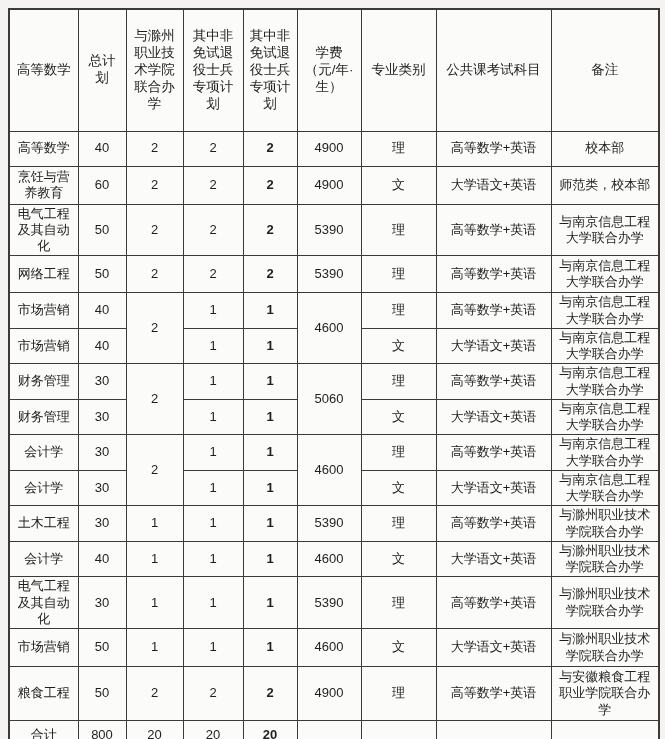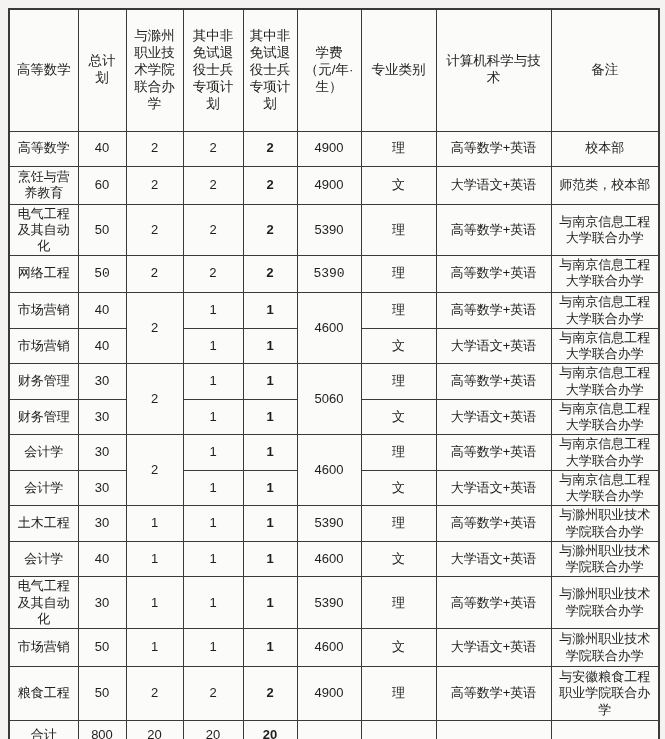--- a/index.html
+++ b/index.html
@@ -38,21 +38,21 @@
     padding:2px 5px;
   }
   td{
     font-size:13px;
     padding:1px 3px;
   }
   thead tr{height:122px;}
   tbody tr{height:35px;}
   tbody tr:nth-child(2){height:38px;padding-left:48px;}
   tbody tr:nth-child(3){height:38px;}
-  tbody tr:nth-child(4){height:37px;font-family:Liberation Mono, monospace;}
+  tbody tr:nth-child(4){height:37px;}
   tbody tr:nth-child(13){height:50px;}
   tbody tr:nth-child(14){height:38px;}
   tbody tr:nth-child(15){height:54px;}
   tbody tr:nth-child(16){height:30px;}
   td.bold{font-weight:bold;}
 </style>
 </head>
 <body>
 
 <div class="page">
@@ -70,21 +70,21 @@
     </colgroup>
     <thead>
       <tr id="header-row">
           <th>高等数学</th>
           <th>总计划</th>
           <th>与滁州职业技术学院联合办学</th>
           <th>其中非免试退役士兵专项计划</th>
           <th>其中非免试退役士兵专项计划</th>
           <th>学费（元/年·生）</th>
           <th>专业类别</th>
-          <th>计算机科学与技术</th>
+          <th>公共课考试科目</th>
           <th>备注</th>
         </tr>
     </thead>
     <tbody id="table-body">
         <tr>
           <td>高等数学</td>
           <td>40</td>
           <td>2</td>
           <td>2</td>
           <td class="bold">2</td>

